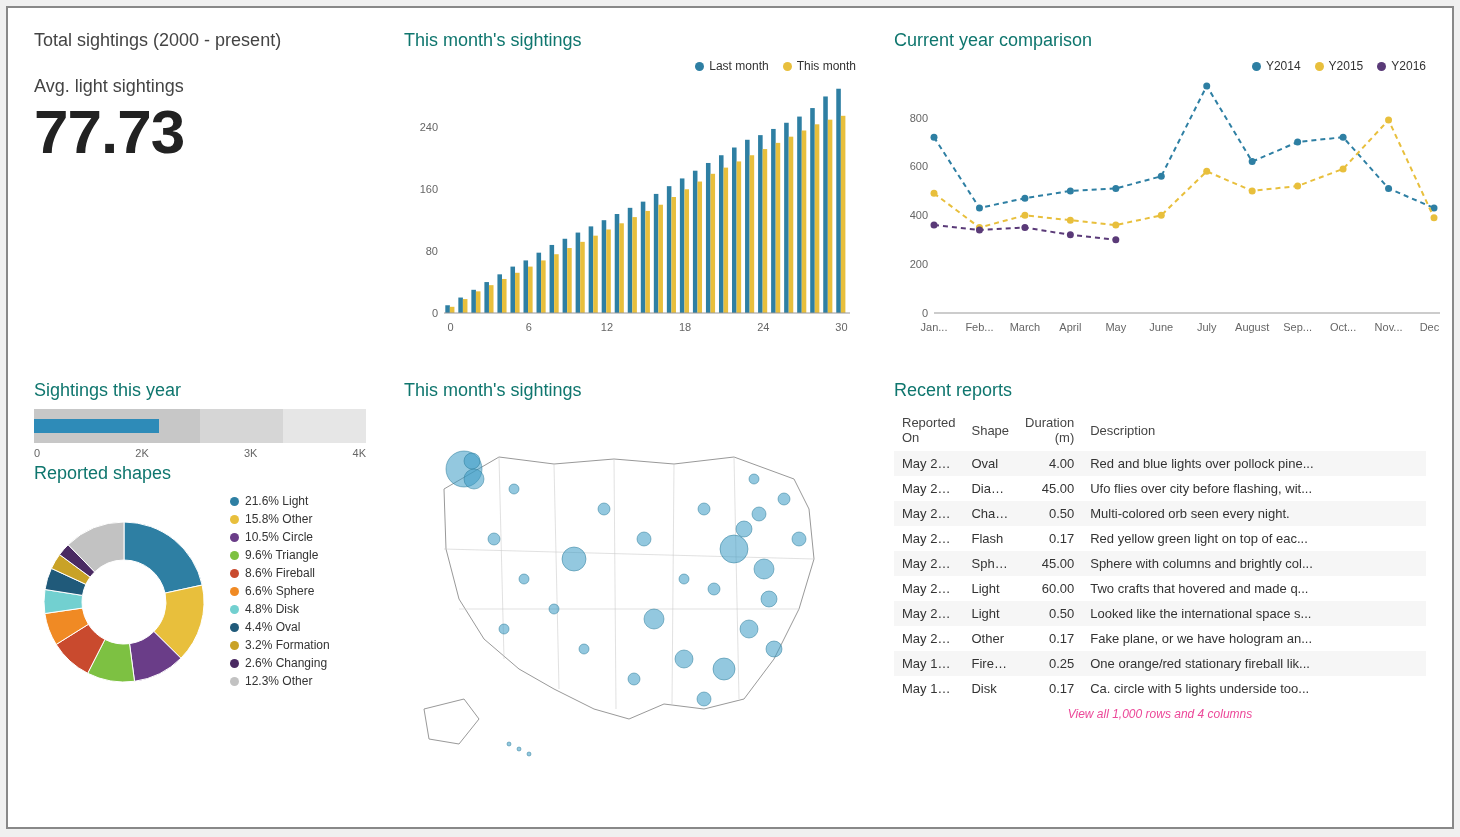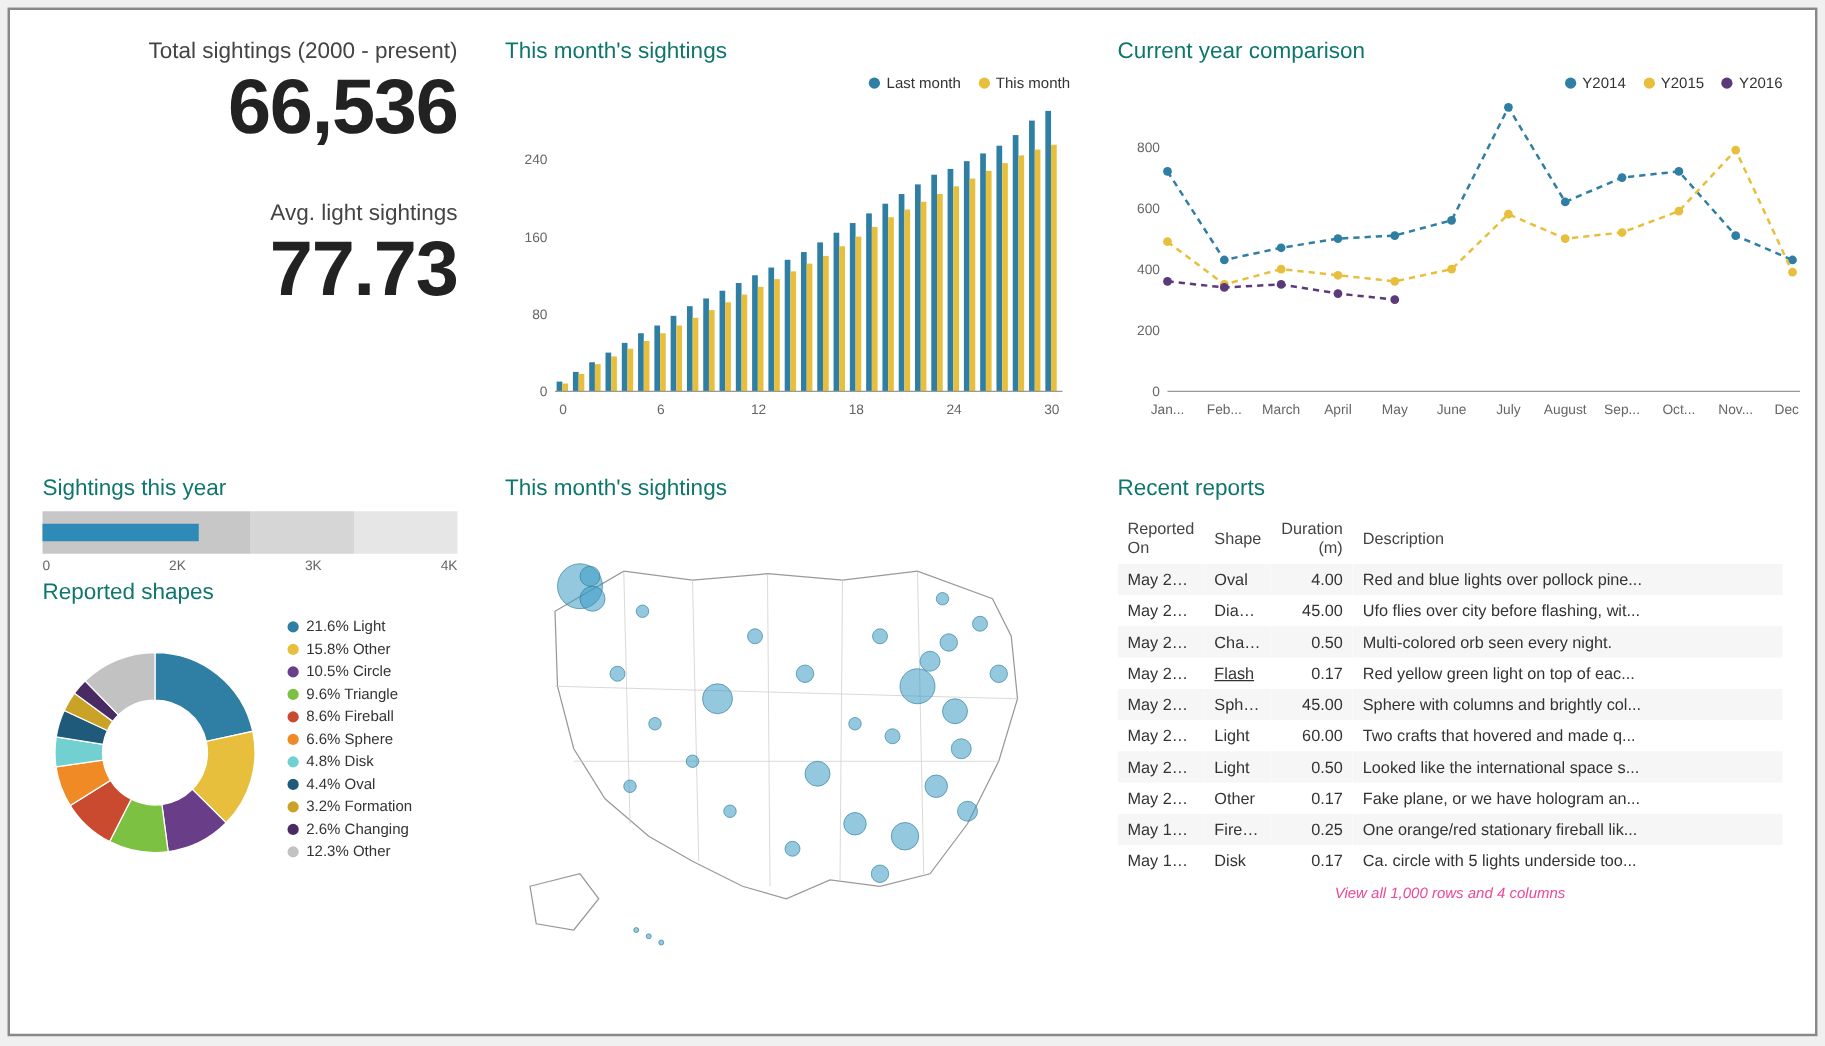--- a/index.html
+++ b/index.html
@@ -25,21 +25,21 @@
   background: #fff;
   padding: 10px 14px;
   overflow: hidden;
 }
 .panel h2 {
   font-size: 18px;
   font-weight: 400;
   color: #0f766e;
   margin-bottom: 8px;
 }
-.kpis { display: flex; flex-direction: column; gap: 21px; text-align: right; }
+.kpis { display: flex; flex-direction: column; gap: 2px; }
 .kpi { border-bottom: 1px solid transparent; }
 .kpi-label { font-size: 18px; font-weight: 400; color: #444; margin-bottom: 2px; }
 .kpi-value { font-size: 62px; font-weight: 700; color: #222; line-height: 1.05; letter-spacing: -1px; }
 .legend-row { display: flex; justify-content: flex-end; gap: 14px; font-size: 12px; margin-bottom: 4px; }
 .legend-item { display: inline-flex; align-items: center; gap: 5px; }
 .swatch { width: 9px; height: 9px; border-radius: 50%; display: inline-block; }
 svg { display: block; }
 .axis-text { font-size: 11px; fill: #666; }
 .bullet-track { background: linear-gradient(to right, #c7c7c7 0 50%, #d6d6d6 50% 75%, #e6e6e6 75% 100%); height: 34px; position: relative; margin: 8px 0 4px; }
 .bullet-fill { position:absolute; top:10px; left:0; height:14px; background:#2e8bb8; }
@@ -58,21 +58,20 @@
 .us-map circle { fill:#3b9bc4; fill-opacity:0.55; stroke:#2b7a99; stroke-width:0.5; }
 </style>
 </head>
 <body>
 
 <div class="dashboard">
 
   <div class="panel kpis">
     <div class="kpi">
       <div class="kpi-label">Total sightings (2000 - present)</div>
-      <div class="kpi-value">66,536</div>
     </div>
     <div class="kpi" style="margin-top:20px;">
       <div class="kpi-label">Avg. light sightings</div>
       <div class="kpi-value">77.73</div>
     </div>
   </div>
 
   <div class="panel">
     <h2>This month's sightings</h2>
     <div class="legend-row" id="bar-legend">
@@ -337,21 +336,21 @@
             <td>Ufo flies over city before flashing, wit...</td>
           </tr>
           <tr>
             <td style="width: 100px;">May 26, 2016</td>
             <td style="width: 80px;">Changing</td>
             <td class="num" style="width: 90px;">0.50</td>
             <td>Multi-colored orb seen every night.</td>
           </tr>
           <tr>
             <td style="width: 100px;">May 25, 2016</td>
-            <td style="width: 80px; text-decoration: underline;">Flash</td>
+            <td style="width: 80px;">Flash</td>
             <td class="num" style="width: 90px;">0.17</td>
             <td>Red yellow green light on top of eac...</td>
           </tr>
           <tr>
             <td style="width: 100px;">May 23, 2016</td>
             <td style="width: 80px;">Sphere</td>
             <td class="num" style="width: 90px;">45.00</td>
             <td>Sphere with columns and brightly col...</td>
           </tr>
           <tr>

